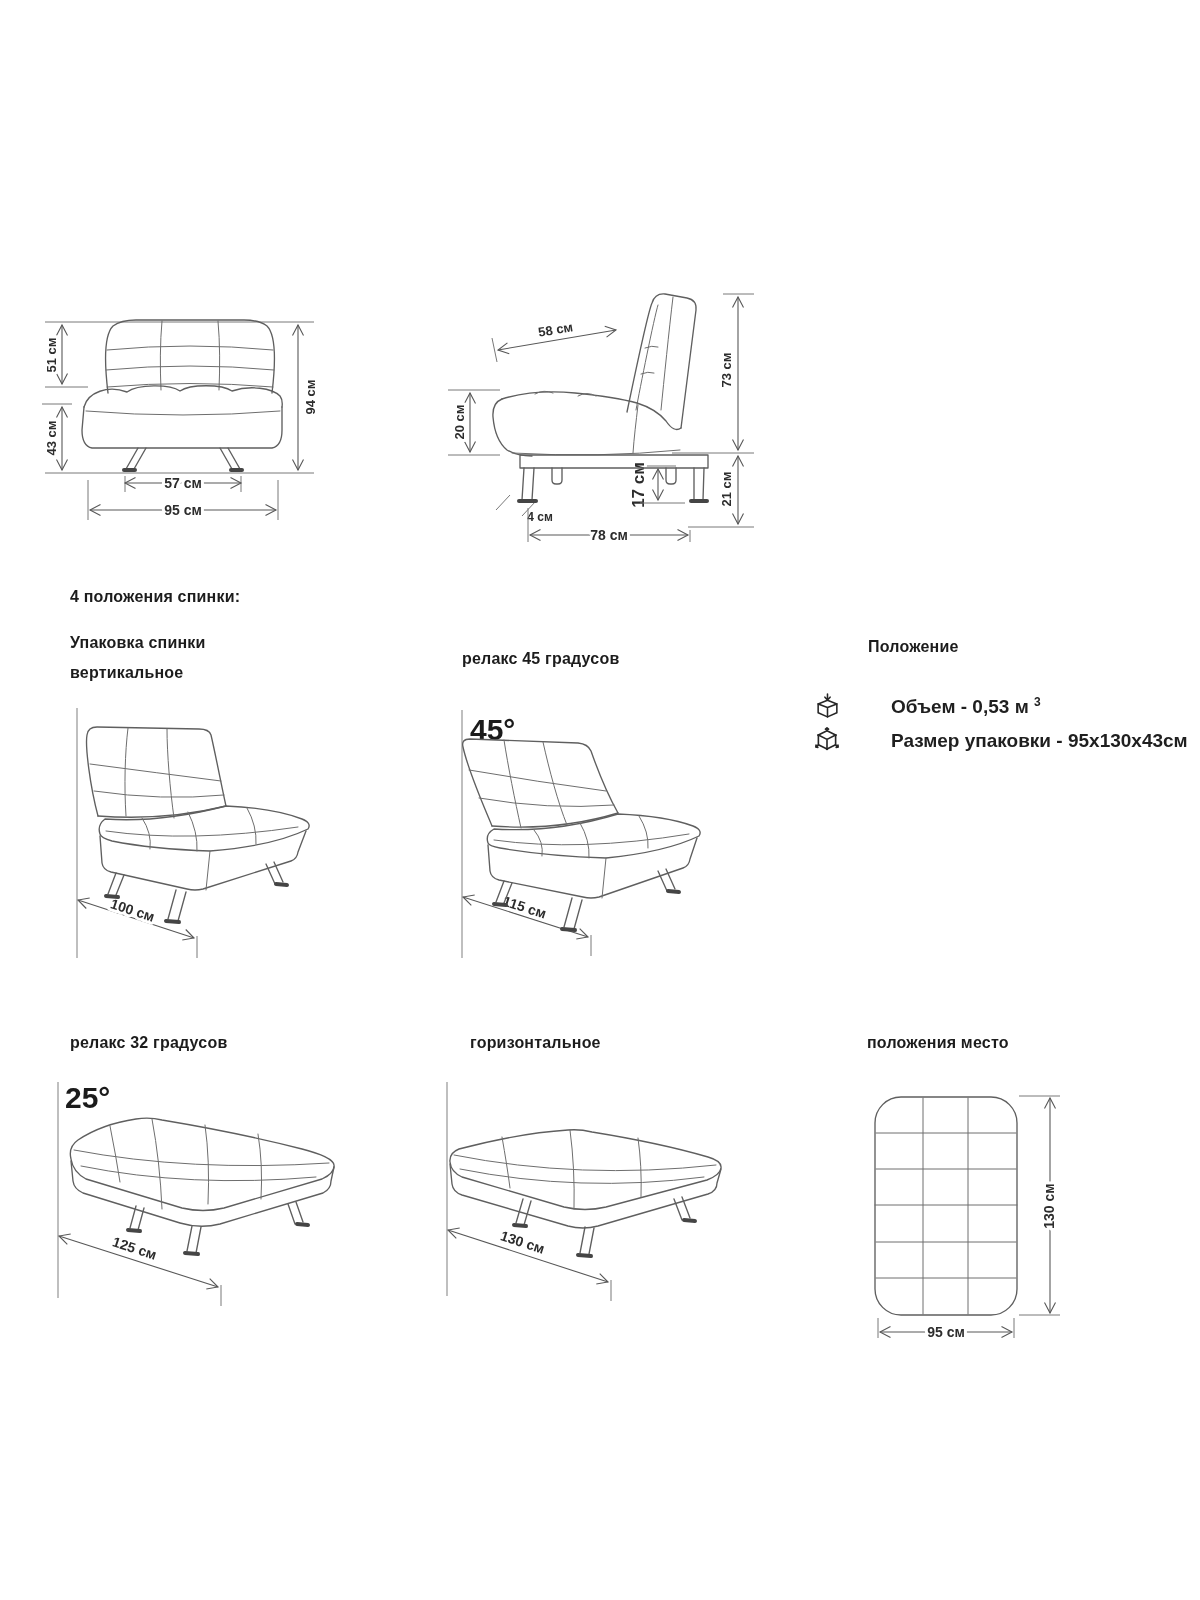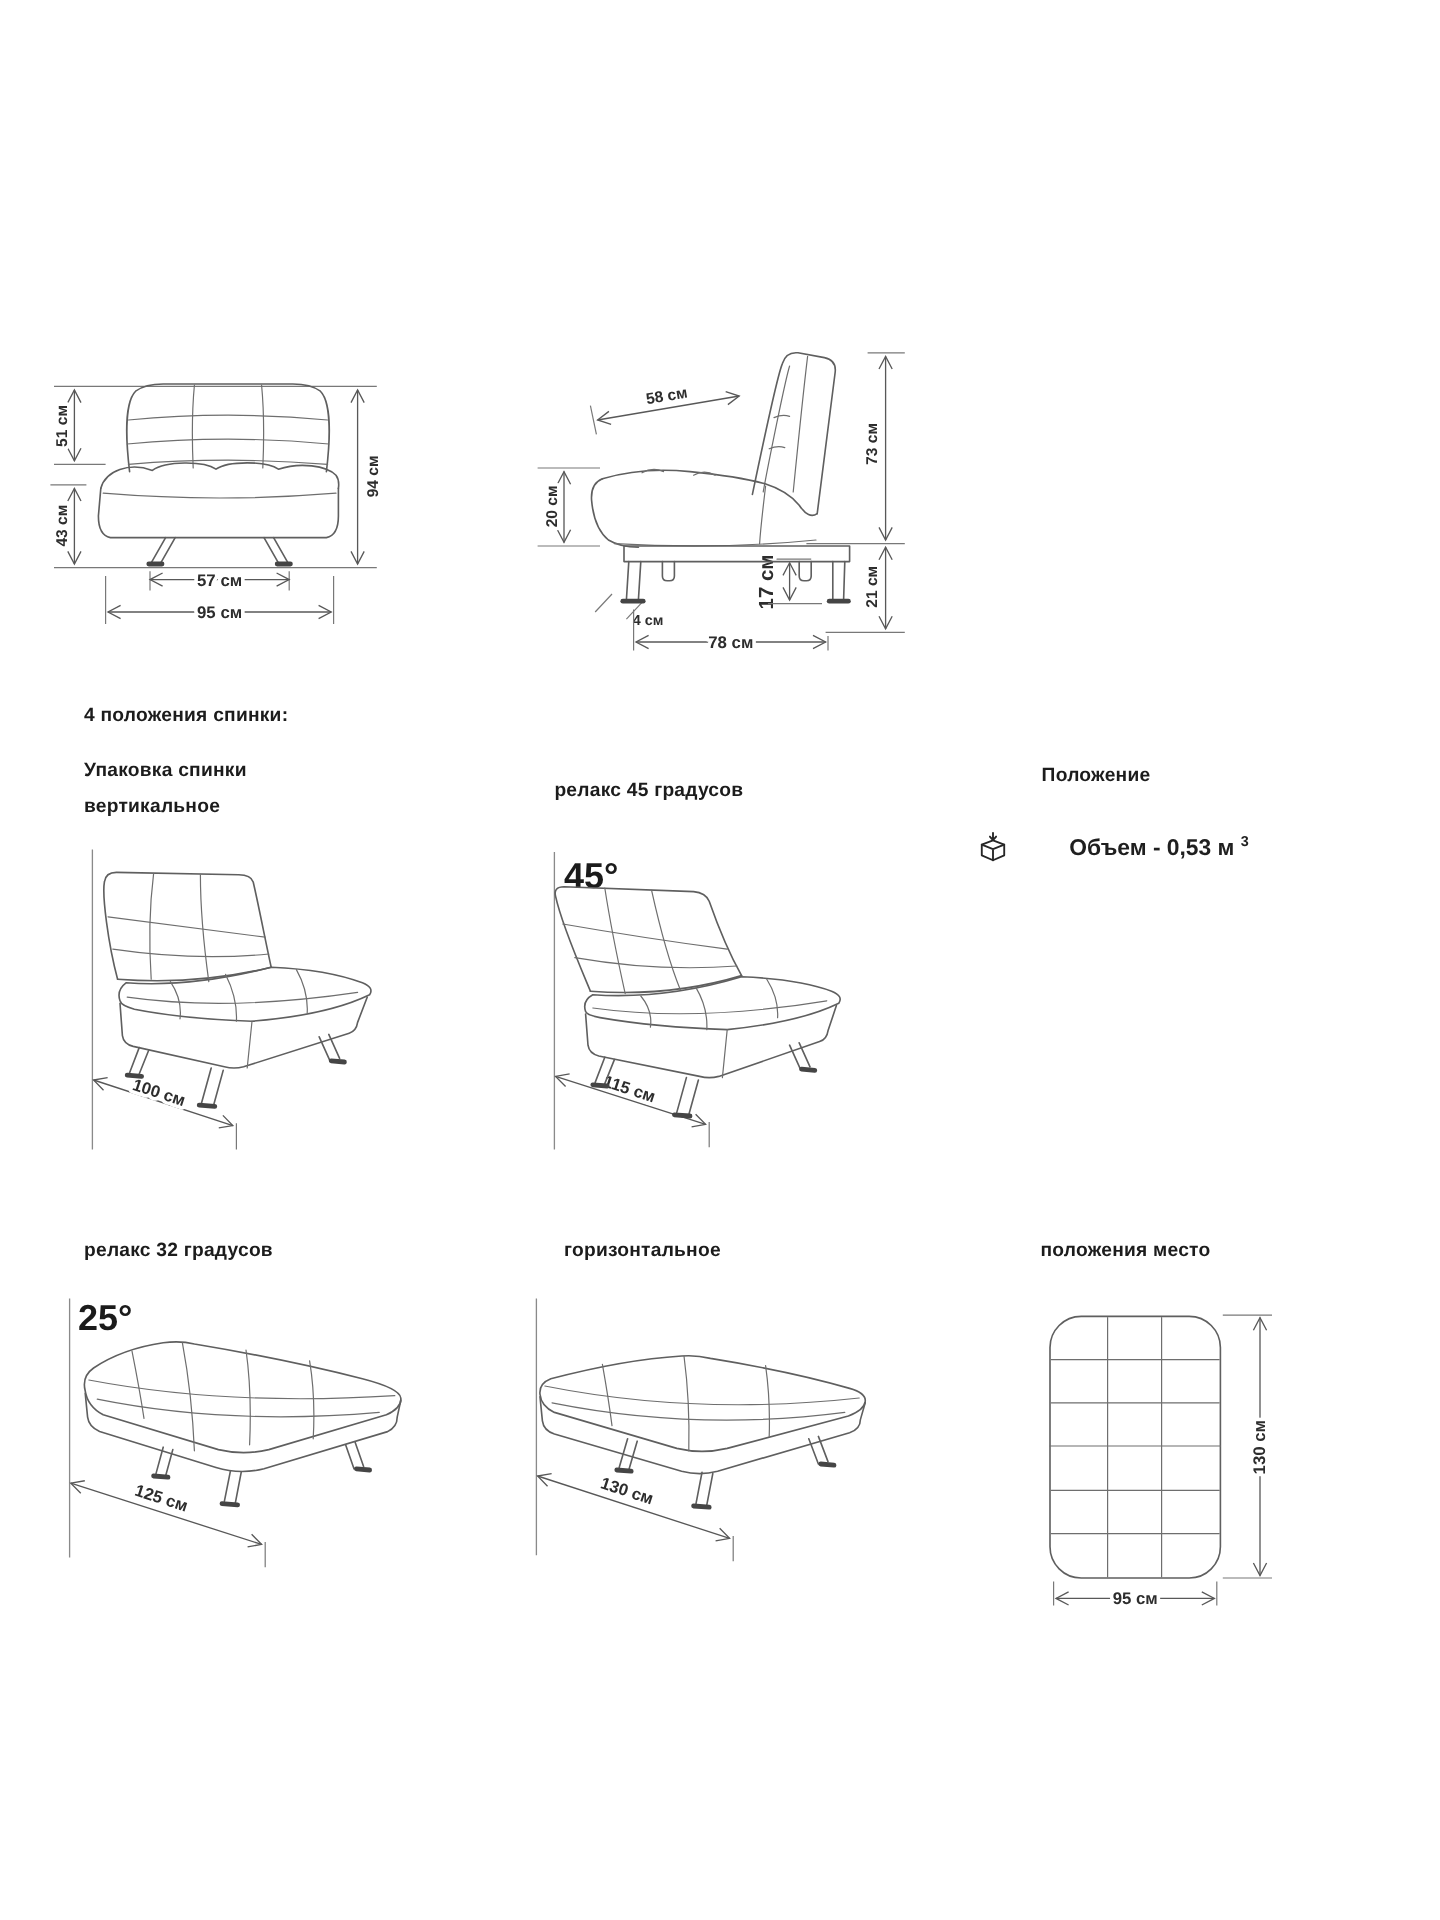--- a/index.html
+++ b/index.html
@@ -143,20 +143,35 @@
   <div class="pack-row">
     <span class="pack-icon">
       <svg width="27" height="27" viewBox="0 0 26 26">
         <path class="iln" d="M13,1 L13,6.5 M10.5,4 L13,6.8 L15.5,4"></path>
         <path class="iln" d="M4,10.5 L13,7 L22,10.5 L22,19 L13,23 L4,19 Z"></path>
         <path class="iln" d="M4,10.5 L13,14 L22,10.5 M13,14 L13,23"></path>
       </svg>
     </span>
     <span class="pack-text"><span>Объем - 0,53 м</span> <sup>3</sup></span>
   </div>
+  <div class="pack-row">
+    <span class="pack-icon">
+      <svg width="28" height="28" viewBox="0 0 26 26">
+        <path class="iln" d="M13,3.5 L21,7.5 L21,16.5 L13,20.5 L5,16.5 L5,7.5 Z"></path>
+        <path class="iln" d="M5,7.5 L13,11.5 L21,7.5 M13,11.5 L13,20.5"></path>
+        <path class="iln" d="M13,3.5 L13,0.8 M11.6,2 L13,0.8 L14.4,2"></path>
+        <path class="iln" d="M5,16.5 L2.6,18.6 M2.8,16.8 L2.6,18.6 L4.5,18.9"></path>
+        <path class="iln" d="M21,16.5 L23.4,18.6 M23.2,16.8 L23.4,18.6 L21.5,18.9"></path>
+        <circle cx="5" cy="7.5" r="1.1" fill="#262626"></circle>
+        <circle cx="21" cy="7.5" r="1.1" fill="#262626"></circle>
+        <circle cx="13" cy="20.5" r="1.1" fill="#262626"></circle>
+      </svg>
+    </span>
+    <span class="pack-text">Размер упаковки - 95х130х43см</span>
+  </div>
 </div>
 
 <svg class="abs" style="left:40px;top:690px;" width="340" height="280" viewBox="0 0 340 280">
   <g>
     <line class="ref" x1="37" y1="18" x2="37" y2="268"></line>
     <line class="dim" x1="38" y1="210" x2="154" y2="248" marker-start="url(#arr)" marker-end="url(#arr)"></line>
     <text class="dtxt dtxt-md" x="92" y="225" transform="rotate(18 92 222)">100 см</text>
     <line class="ext" x1="157" y1="246" x2="157" y2="268"></line>
   </g>
   <g>

